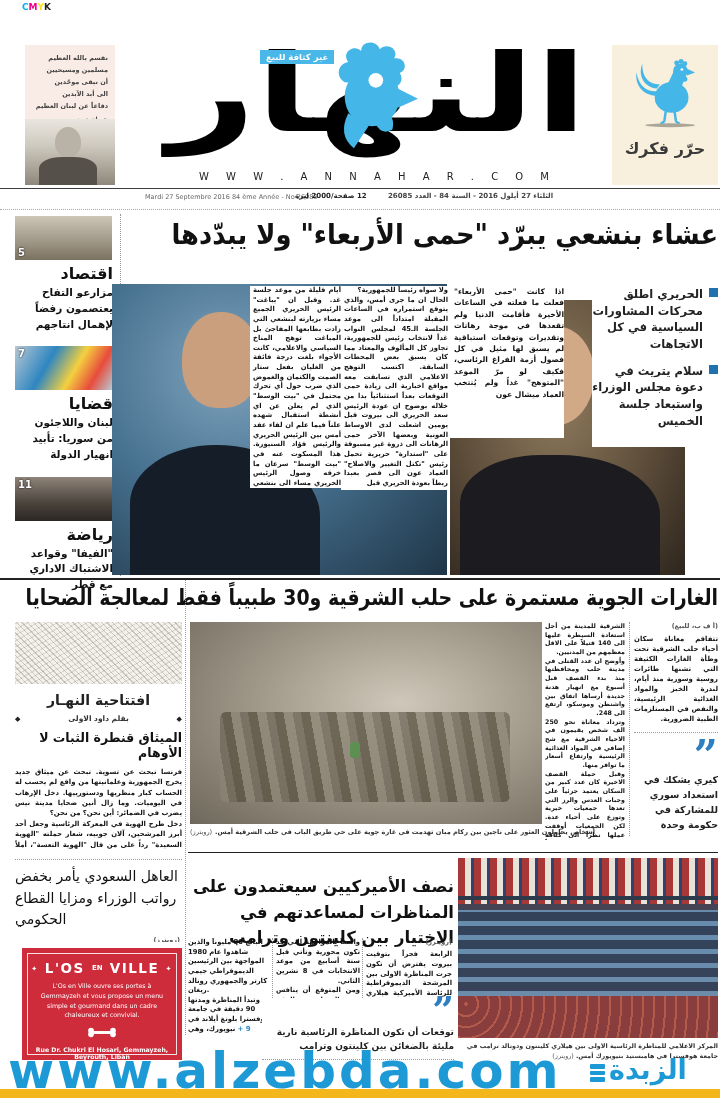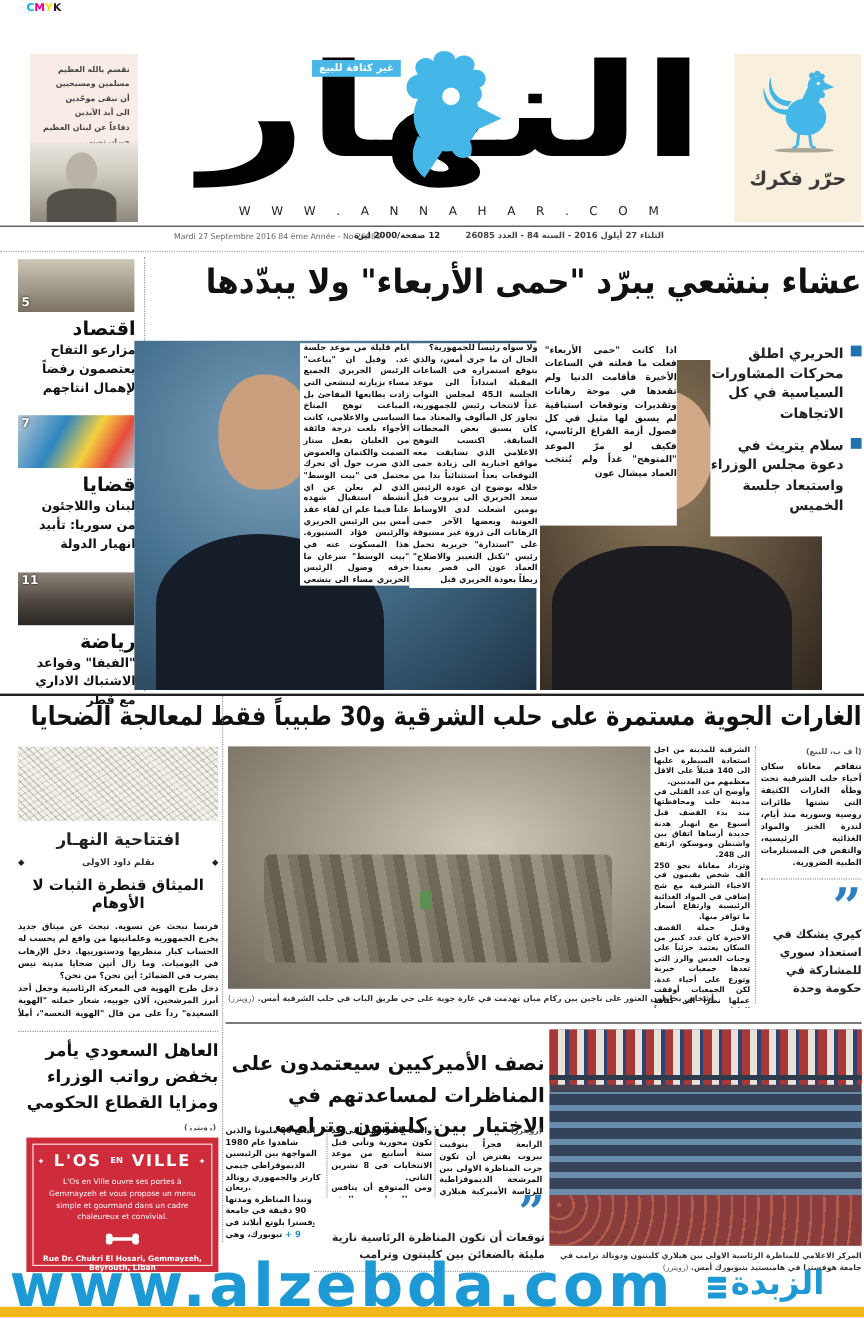--- a/index.html
+++ b/index.html
@@ -93,24 +93,24 @@
      white-space:nowrap;text-align:right;transform:scaleX(.86);transform-origin:right center;}
   .leftcol-divider{left:185px;top:580px;height:455px;}
   .left-col{left:15px;top:622px;width:167px;height:320px;overflow:hidden;}
   .edit-illustration{width:167px;height:62px;background:
      repeating-linear-gradient(45deg,rgba(60,55,50,.22) 0 1px,transparent 1px 4px),
      repeating-linear-gradient(-30deg,rgba(60,55,50,.14) 0 1px,transparent 1px 5px),#f4f1ea;}
   .edit-kicker{text-align:center;font-size:14px;color:#222;margin-top:8px;letter-spacing:1px;}
   .edit-byline-row{display:flex;justify-content:space-between;align-items:center;
      font-size:7.5px;color:#333;margin-top:6px;}
   .ornament{font-size:7px;color:#222;}
-  .edit-title{text-align:center;font-size:12.5px;font-weight:bold;margin-top:7px;}
+  .edit-title{font-size:12.5px;font-weight:bold;margin-top:7px;}
   .edit-body{font-size:6.9px;line-height:1.5;margin-top:7px;max-height:84px;overflow:hidden;}
   .left-dash{border-top:1px dotted #999;margin:8px 0 6px;}
-  .saudi-headline{font-size:14px;font-weight:bold;text-align:right;line-height:1.55;}
+  .saudi-headline{font-size:14px;font-weight:normal;text-align:left;line-height:1.55;}
   .saudi-byline{font-size:6.5px;text-align:right;color:#555;margin:5px 2px 3px 0;}
 
   .aleppo-photo{left:190px;top:622px;width:352px;height:202px;background:
      radial-gradient(ellipse at 60% 40%,#cfc8ba 0%,#a39b8c 45%,#6e675b 100%);}
   .aleppo-photo::before{content:"";position:absolute;left:30px;top:90px;width:290px;height:90px;
      background:repeating-linear-gradient(80deg,#8b8374 0 9px,#6f6759 9px 17px,#57503f 17px 26px);
      opacity:.75;border-radius:6px;}
   .aleppo-photo::after{content:"";position:absolute;left:160px;top:120px;width:10px;height:16px;
      background:#5d8f53;border-radius:3px;}
   .aleppo-caption-row{left:190px;top:828px;width:405px;display:flex;justify-content:space-between;

